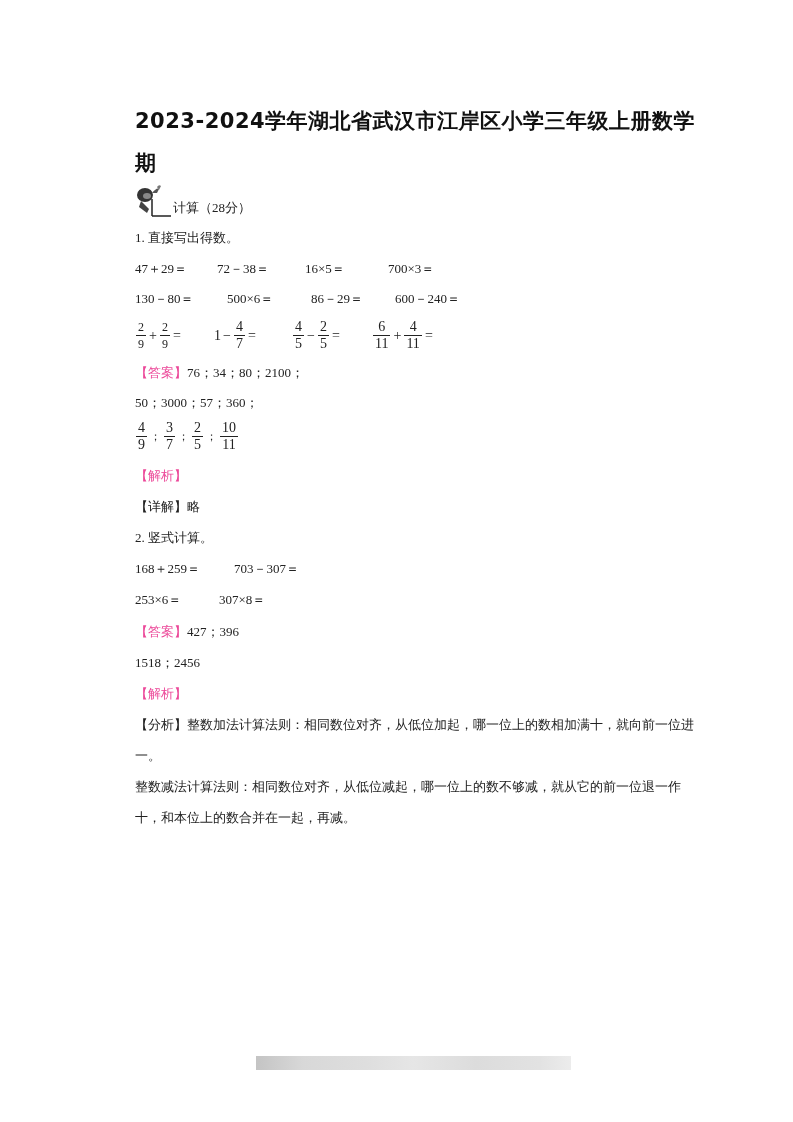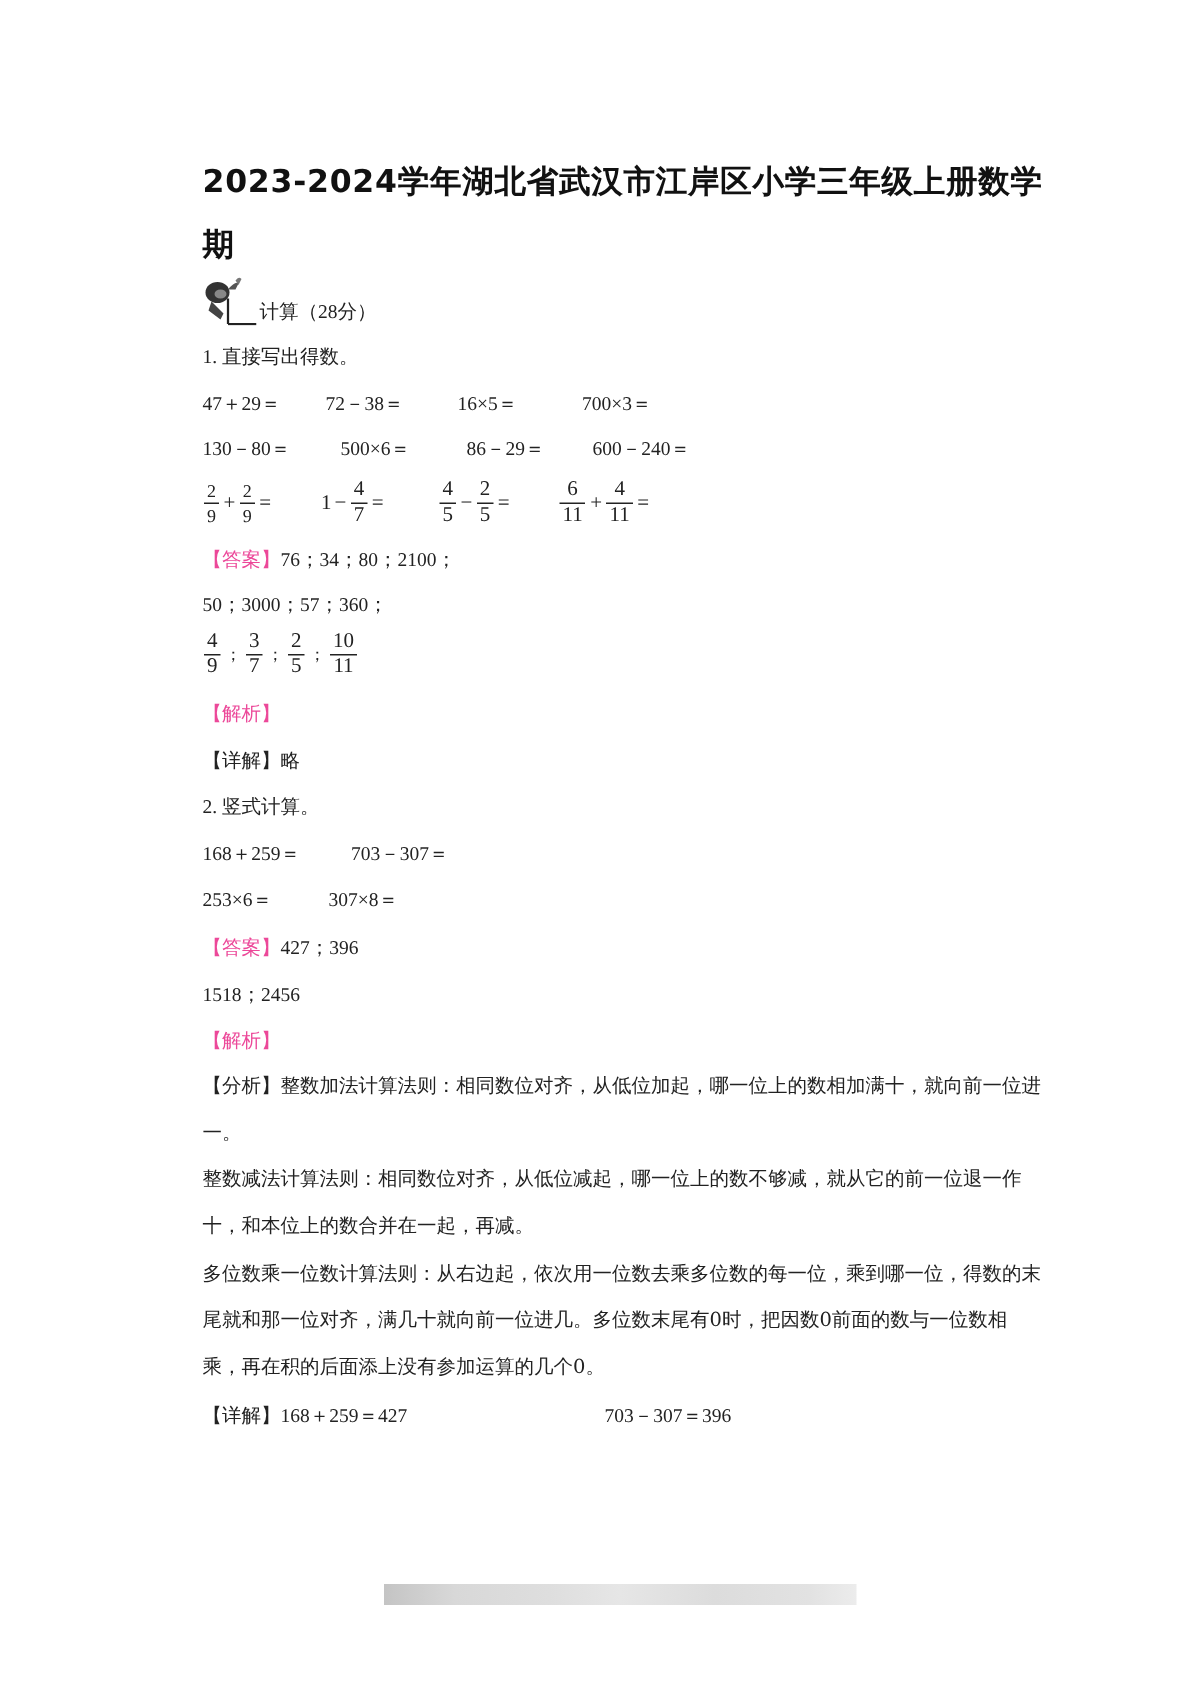--- a/index.html
+++ b/index.html
@@ -148,20 +148,16 @@
   <div class="line" style="top:623px;">
     <span class="blue">【答案】</span><span>427；396</span>
   </div>
   <div class="line" style="top:654px;">1518；2456</div>
   <div class="line blue" style="top:685px;">【解析】</div>
 
   <div class="para" style="top:771px;">整数减法计算法则：相同数位对齐，从低位减起，哪一位上的数不够减，就从它的前一位退一作十，和本位上的数合并在一起，再减。</div>
   <div class="para" style="top:709px;">
     <span>【分析】</span><span>整数加法计算法则：相同数位对齐，从低位加起，哪一位上的数相加满十，就向前一位进一。</span>
   </div>
-  <div class="para" style="top:834px;">多位数乘一位数计算法则：从右边起，依次用一位数去乘多位数的每一位，乘到哪一位，得数的末尾就和那一位对齐，满几十就向前一位进几。多位数末尾有0时，把因数0前面的数与一位数相乘，再在积的后面添上没有参加运算的几个0。</div>
 
-  <div class="line" style="top:935px;">
-    <span>【详解】</span><span class="expr" style="width:216px">168＋259＝427</span><span>703－307＝396</span>
-  </div>
 
   <div class="footer-bar"></div>
 </div>
 
 </body></html>

